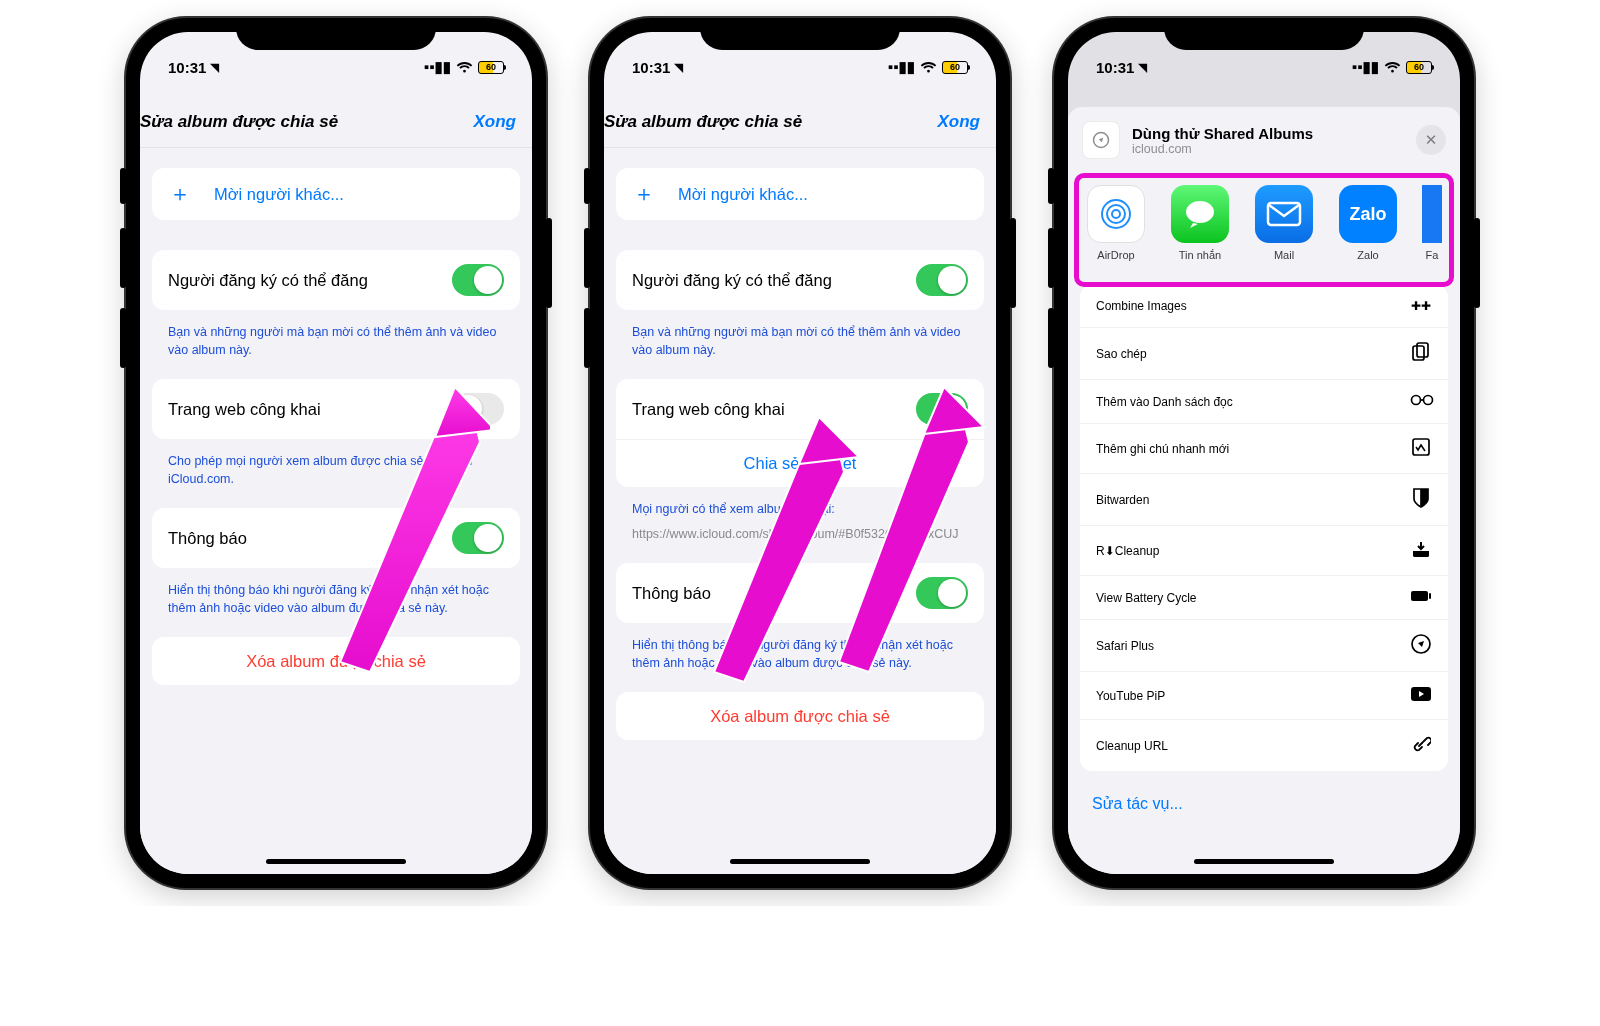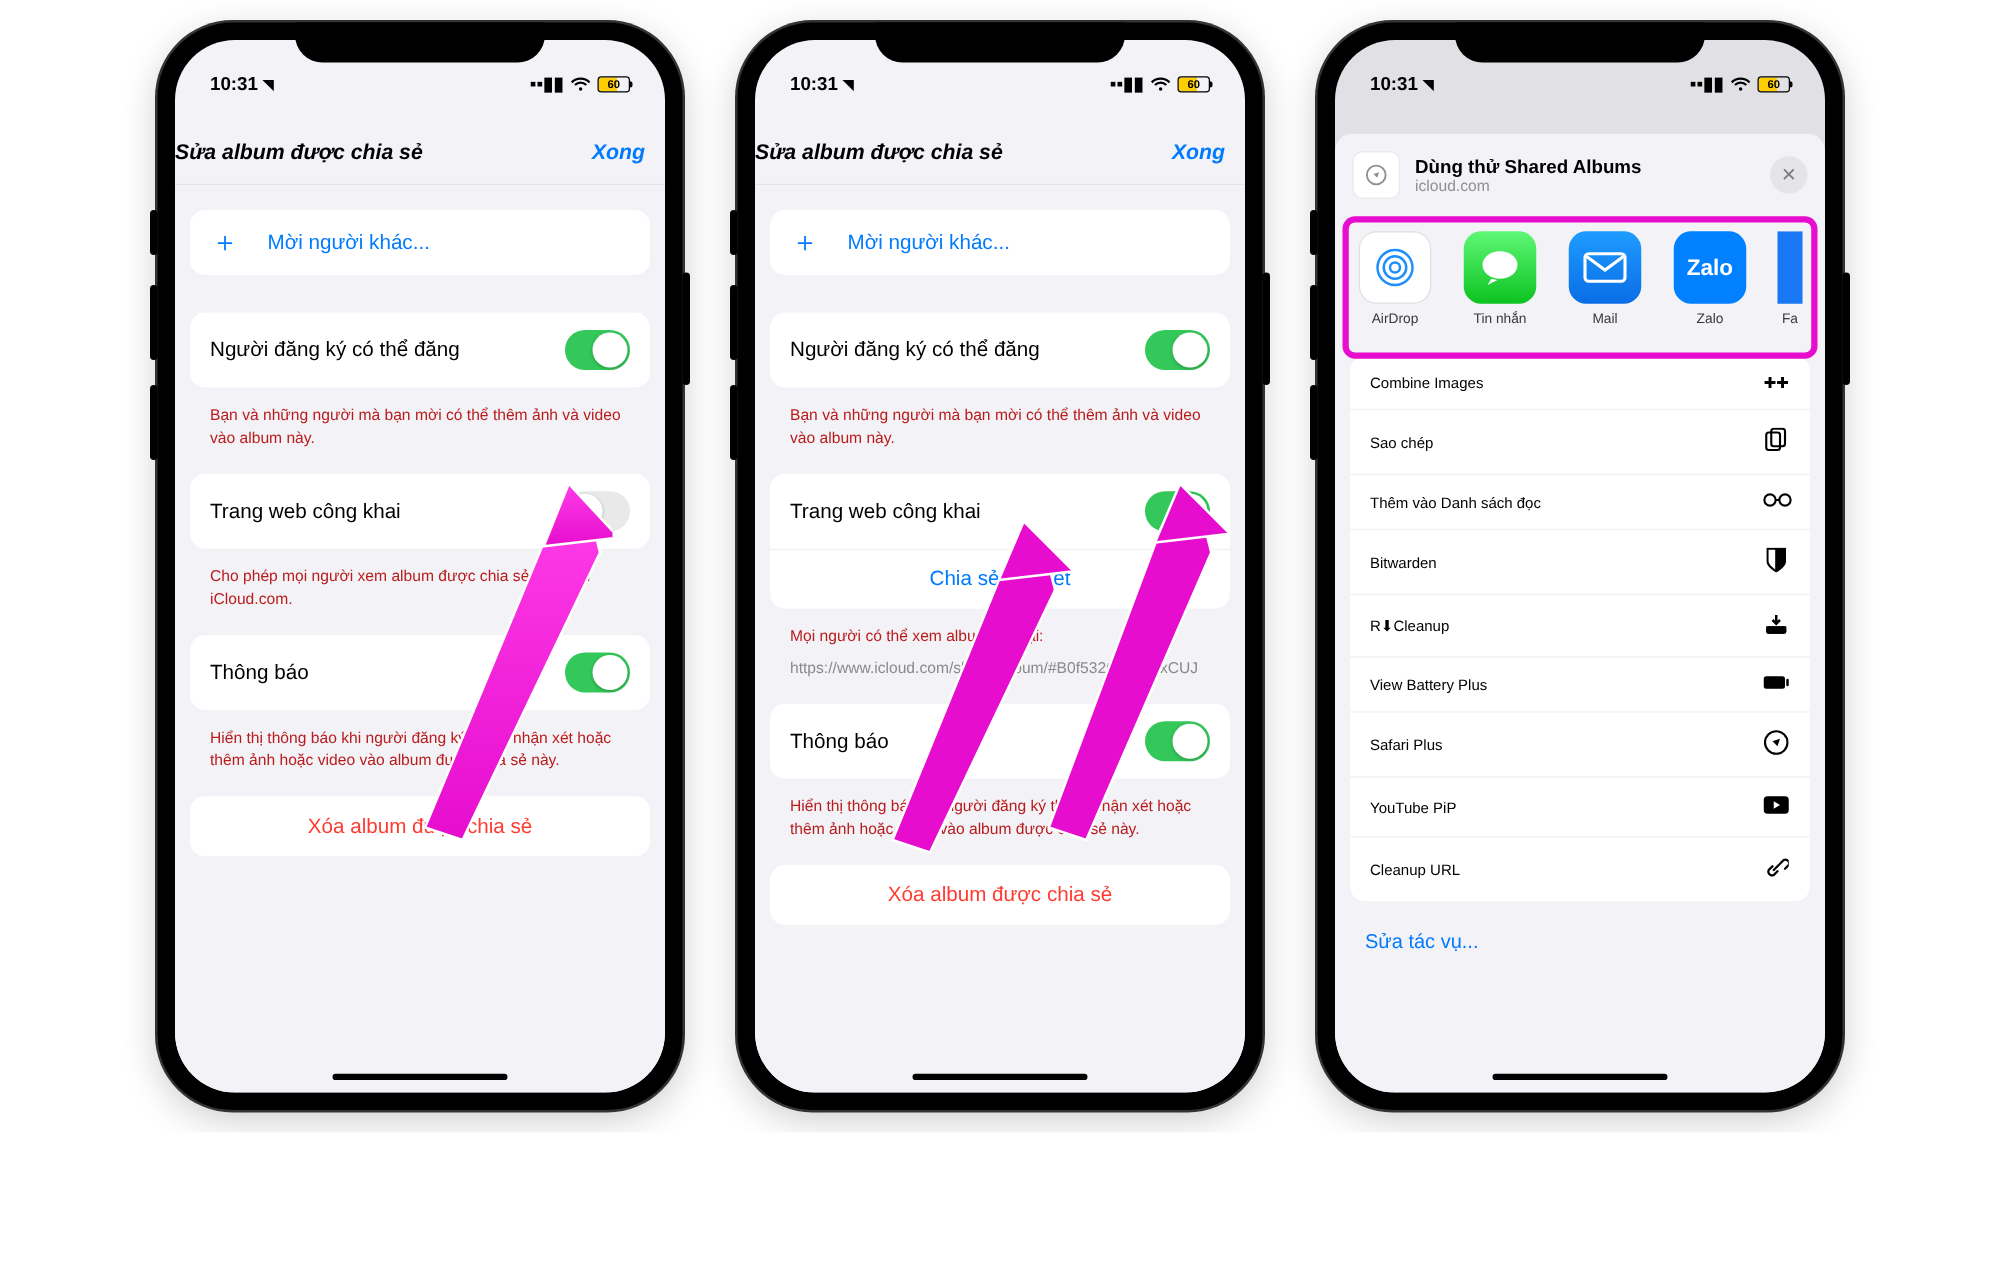--- a/index.html
+++ b/index.html
@@ -128,21 +128,21 @@
   }
   .toggle.on { background: #34c759; }
   .toggle::after {
     content: ""; position: absolute; top: 2px; left: 2px;
     width: 28px; height: 28px; border-radius: 50%;
     background: #fff; box-shadow: 0 1px 3px rgba(0,0,0,0.25);
     transition: .2s;
   }
   .toggle.on::after { left: 22px; }
   .hint {
-    font-size: 12.5px; color: #b91c1c;
+    font-size: 12.5px; color: #1d4ed8;
     padding: 6px 16px 20px 16px;
     line-height: 1.4;
   }
   .row.center { justify-content: center; color: #007aff; }
   .row.delete { justify-content: center; color: #ff3b30; }
   .share-url {
     font-size: 12.5px; color: #8a8a8e;
     padding: 0 16px 20px 16px;
     line-height: 1.5;
   }
@@ -477,20 +477,29 @@
           <span>Thêm vào Danh sách đọc</span>
           <span class="action-icon">
             <svg width="24" height="12" viewBox="0 0 24 12">
                 <circle cx="6" cy="6" r="4.5" fill="none" stroke="#000" stroke-width="1.7"></circle>
                 <circle cx="18" cy="6" r="4.5" fill="none" stroke="#000" stroke-width="1.7"></circle>
                 <path d="M10.5 6h3" stroke="#000" stroke-width="1.7"></path>
               </svg>
           </span>
         </div>
         <div class="action-row">
+          <span>Thêm ghi chú nhanh mới</span>
+          <span class="action-icon">
+            <svg width="18" height="18" viewBox="0 0 18 18">
+                <rect x="1" y="1" width="16" height="16" rx="2" fill="none" stroke="#000" stroke-width="1.7"></rect>
+                <path d="M4 9l2 3 3-5 4 6" fill="none" stroke="#000" stroke-width="1.5"></path>
+              </svg>
+          </span>
+        </div>
+        <div class="action-row">
           <span>Bitwarden</span>
           <span class="action-icon">
             <svg width="16" height="20" viewBox="0 0 16 20">
                 <path d="M1 1h14v10c0 4-7 8-7 8s-7-4-7-8V1z" fill="none" stroke="#000" stroke-width="1.7"></path>
                 <path d="M8 1v18" stroke="#000" stroke-width="1.7"></path>
                 <path d="M8 1v10c0 4-7 8-7 8" fill="#000" opacity="0"></path>
                 <path d="M8 1h7v10c0 4-7 8-7 8V1z" fill="#000"></path>
               </svg>
           </span>
         </div>
@@ -499,21 +508,21 @@
           <span class="action-icon">
             <svg width="18" height="18" viewBox="0 0 18 18">
                 <path d="M1 11v4a2 2 0 002 2h12a2 2 0 002-2v-4" fill="#000"></path>
                 <path d="M9 1v9m0 0l-4-4m4 4l4-4" stroke="#fff" stroke-width="2" fill="none"></path>
                 <rect x="1" y="11" width="16" height="6" rx="2" fill="#000"></rect>
                 <path d="M9 2v7m-3-3l3 3 3-3" stroke="#000" stroke-width="2" fill="none"></path>
               </svg>
           </span>
         </div>
         <div class="action-row">
-          <span>View Battery Plus</span>
+          <span>View Battery Cycle</span>
           <span class="action-icon">
             <svg width="22" height="12" viewBox="0 0 22 12">
                 <rect x="1" y="1" width="17" height="10" rx="2" fill="#000"></rect>
                 <rect x="19" y="3" width="2" height="6" rx="1" fill="#000"></rect>
               </svg>
           </span>
         </div>
         <div class="action-row">
           <span>Safari Plus</span>
           <span class="action-icon">

